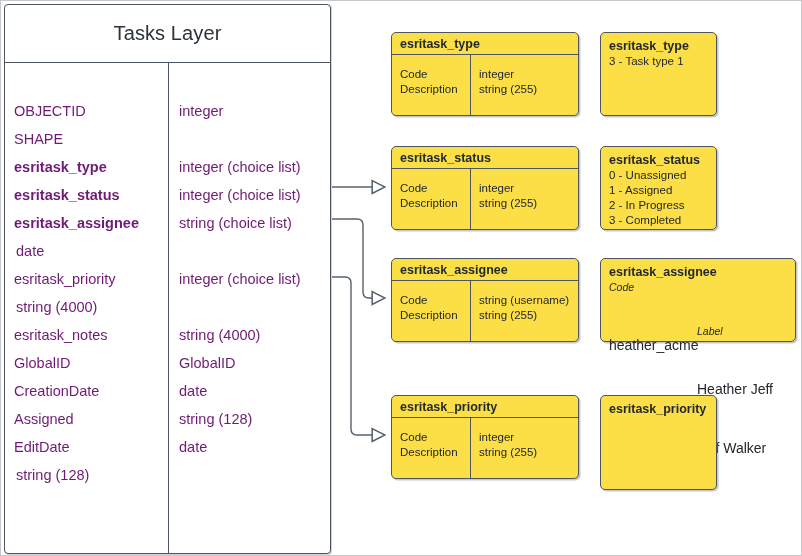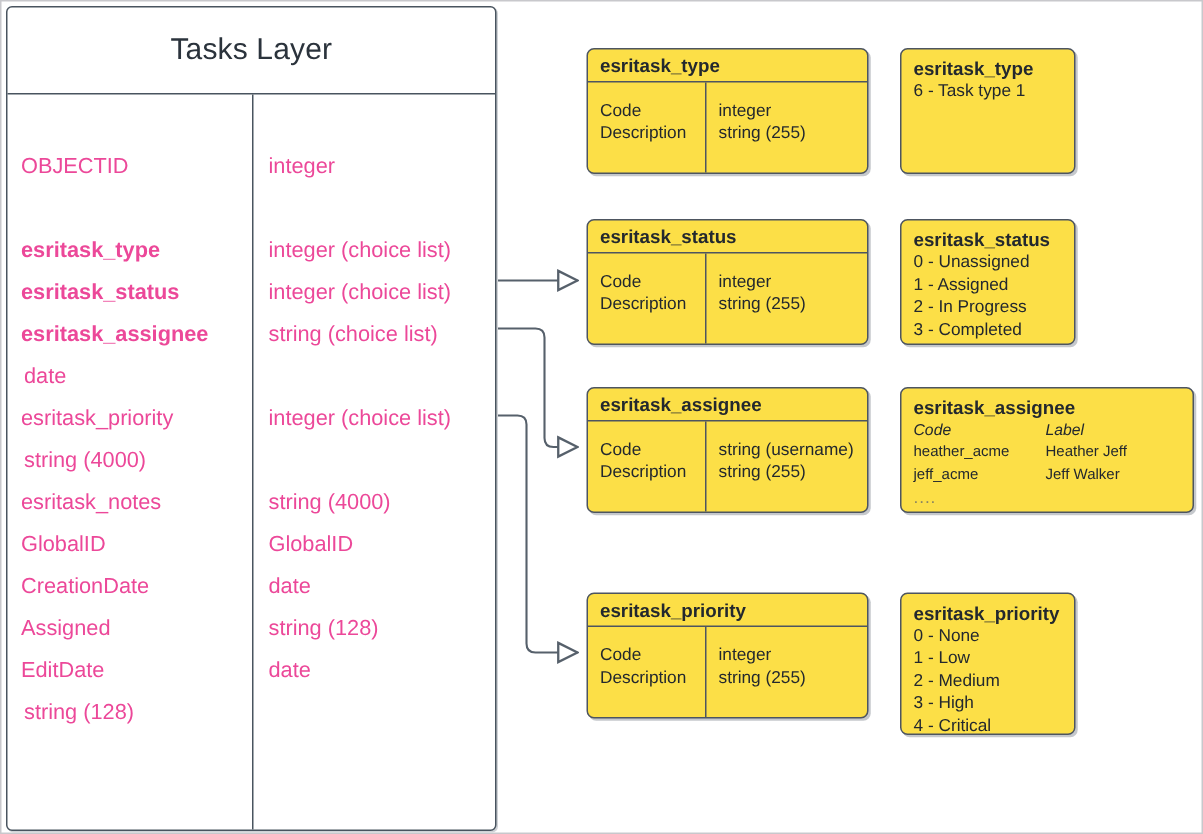--- a/index.html
+++ b/index.html
@@ -64,21 +64,21 @@
     position: absolute;
     left: 0;
     right: 0;
     top: 34px;
   }
   .field-row {
     height: 28px;
     display: flex;
     align-items: center;
     font-size: 14.5px;
-    color: #ec4899;
+    color: #701a75;
   }
   .fname {
     width: 163px;
     box-sizing: border-box;
     padding-left: 9px;
     white-space: nowrap;
     overflow: hidden;
   }
   .ftype {
     flex: 1;
@@ -169,27 +169,27 @@
   }
   .vgrid-head {
     display: flex;
     font-size: 10.5px;
     font-style: italic;
     line-height: 14px;
     color: #23282e;
   }
   .vgrid-row {
     display: flex;
-    font-size: 10px;
+    font-size: 14px;
     line-height: 15px;
     color: #23282e;
     white-space: nowrap;
   }
   .vg-code { width: 88px; }
-  .vg-label { flex: 1; }
+  .vg-label { flex: 1; margin-top: 44px; }
   .vdots {
     font-size: 11.5px;
     line-height: 17px;
     color: #8a8560;
     letter-spacing: 0.6px;
   }
 
   
   #connectors {
     position: absolute;
@@ -210,20 +210,21 @@
       <div id="tasks-title">Tasks Layer</div>
     </div>
     <div id="tasks-body">
       <div id="col-divider"></div>
       <div class="field-rows" id="field-rows">
           <div class="field-row">
             <div class="fname">OBJECTID</div>
             <div class="ftype">integer</div>
           </div>
           <div class="field-row">
+            <div class="fname">SHAPE</div>
           </div>
           <div class="field-row bold">
             <div class="fname">esritask_type</div>
             <div class="ftype">integer (choice list)</div>
           </div>
           <div class="field-row bold">
             <div class="fname">esritask_status</div>
             <div class="ftype">integer (choice list)</div>
           </div>
           <div class="field-row bold">
@@ -345,21 +346,21 @@
           <div class="yline">integer</div>
           <div class="yline">string (255)</div>
         </div>
       </div>
     </div>
   </div>
 
   <div class="vbox" id="vl-type" style="left:599px; top:31px; width:117px; height:84px;">
     <div class="vbox-title">esritask_type</div>
     <div id="vl-type-items">
-        <div class="vline">6 - Task type 1</div>
+        <div class="vline">3 - Task type 1</div>
       </div>
   </div>
 
   <div class="vbox" id="vl-status" style="left:599px; top:145px; width:117px; height:84px;">
     <div class="vbox-title">esritask_status</div>
     <div id="vl-status-items">
         <div class="vline">0 - Unassigned</div>
         <div class="vline">1 - Assigned</div>
         <div class="vline">2 - In Progress</div>
         <div class="vline">3 - Completed</div>
@@ -380,22 +381,15 @@
         <div class="vgrid-row">
           <div class="vg-code">jeff_acme</div>
           <div class="vg-label">Jeff Walker</div>
         </div>
       </div>
     <div class="vdots">....</div>
   </div>
 
   <div class="vbox" id="vl-priority" style="left:599px; top:394px; width:117px; height:95px;">
     <div class="vbox-title">esritask_priority</div>
-    <div id="vl-priority-items">
-        <div class="vline">0 - None</div>
-        <div class="vline">1 - Low</div>
-        <div class="vline">2 - Medium</div>
-        <div class="vline">3 - High</div>
-        <div class="vline">4 - Critical</div>
-      </div>
   </div>
 
 </div>
 
 </body></html>

